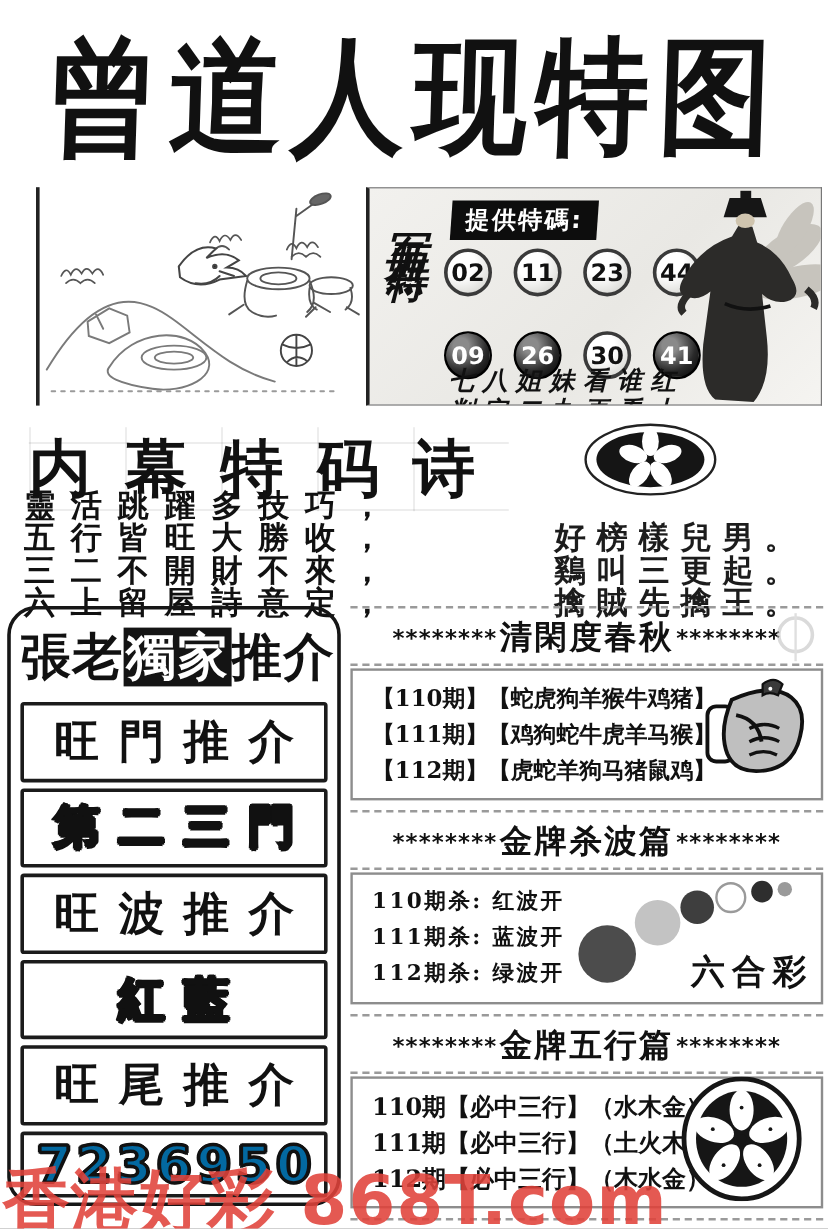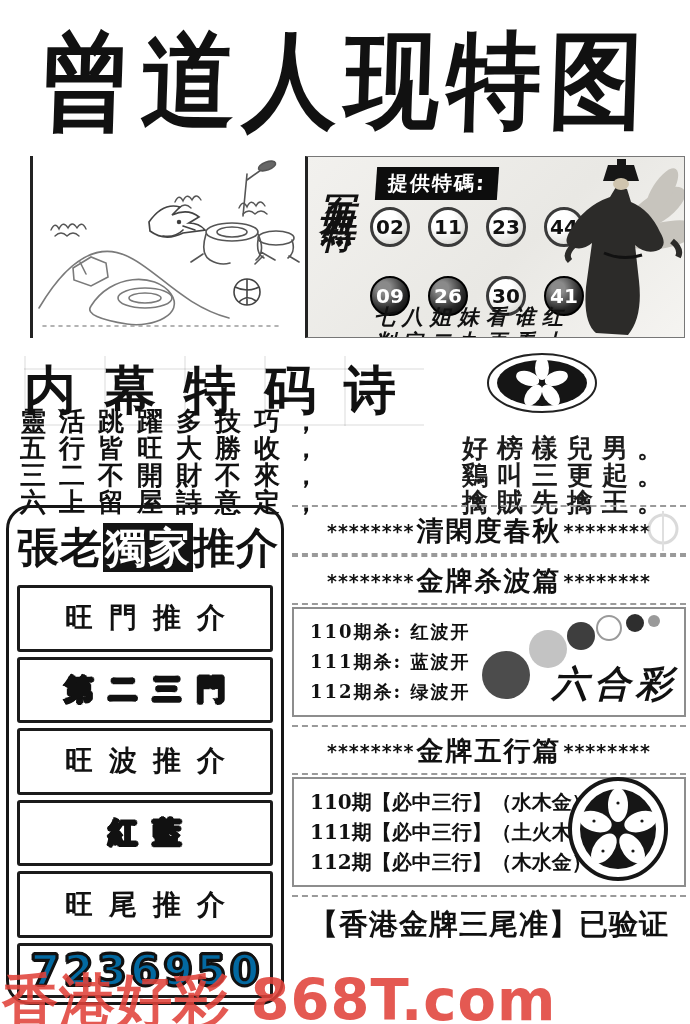--- a/index.html
+++ b/index.html
@@ -89,21 +89,21 @@
   .left-header{
     text-align:center; font-size:42px; font-weight:900; letter-spacing:1px;
     padding:8px 0 4px 0; white-space:nowrap; font-family:"DejaVu Serif", serif;
   }
   .left-header .inv{
     background:#141414; color:#fff; padding:0 2px;
   }
   .promo-box{
     border:3px solid #1b1b1b; border-radius:3px; flex:1;
     display:flex; align-items:center; justify-content:center;
-    font-size:28px; font-weight:900; letter-spacing:16px; text-indent:16px;
+    font-size:38px; font-weight:900; letter-spacing:16px; text-indent:16px;
     white-space:nowrap; font-family:"DejaVu Serif", serif;
   }
   .promo-box.outline{
     color:#fff; -webkit-text-stroke:2.5px #111;
     text-shadow:2px 0 #111,-2px 0 #111,0 2px #111,0 -2px #111;
   }
   .promo-box.number{
     font-family:"DejaVu Sans", sans-serif; font-size:42px; letter-spacing:4px; text-indent:4px;
     color:#0369a1; -webkit-text-stroke:2.5px #111;
     text-shadow:2px 0 #111,-2px 0 #111,0 2px #111,0 -2px #111;
@@ -128,21 +128,21 @@
   .sec-row{
     font-size:19px; font-weight:900; line-height:30px; white-space:nowrap;
     font-family:"DejaVu Serif", serif;
   }
   .sec-row.sha{ font-size:18px; letter-spacing:2px; }
   .sec-row.wx{ font-size:20px; }
   .fist-graphic{ position:absolute; right:8px; top:2px; }
   .balls-arc{ position:absolute; right:4px; top:2px; }
   .liuhecai{
     position:absolute; right:6px; bottom:6px;
-    font-size:36px; font-weight:900; font-style:italic; letter-spacing:6px;
+    font-size:28px; font-weight:900; letter-spacing:6px;
     font-family:"DejaVu Serif", serif;
   }
   .flower-emblem{ position:absolute; right:14px; top:-2px; }
   .right-footer{
     border-top:2px dashed #9a9a9a; text-align:center; padding-top:8px;
     font-size:29px; font-weight:900; letter-spacing:1px; white-space:nowrap;
     font-family:"DejaVu Serif", serif;
   }
   .faint-mark{ position:absolute; right:2px; top:2px; opacity:.55; }
   
@@ -281,20 +281,35 @@
   </div>
 
   <div class="right-col">
 
     <div class="sec-header">
       <span class="stars">********</span><span class="sec-title">清閑度春秋</span><span class="stars">********</span>
       <span class="faint-mark">
         <svg width="42" height="44" viewBox="0 0 42 44">
           <circle cx="21" cy="20" r="14" fill="none" stroke="#bdbdbd" stroke-width="3"></circle>
           <line x1="21" y1="2" x2="21" y2="42" stroke="#c6c6c6" stroke-width="2"></line>
+        </svg>
+      </span>
+    </div>
+    <div class="sec-body">
+      <div class="sec-row">【110期】【蛇虎狗羊猴牛鸡猪】</div>
+      <div class="sec-row">【111期】【鸡狗蛇牛虎羊马猴】</div>
+      <div class="sec-row">【112期】【虎蛇羊狗马猪鼠鸡】</div>
+      <span class="fist-graphic">
+        <svg width="92" height="92" viewBox="0 0 100 100">
+          <rect x="6" y="30" width="24" height="50" rx="8" fill="#fff" stroke="#111" stroke-width="3.5"></rect>
+          <path d="M28,24 q36,-16 54,-2 q14,11 8,35 q-6,27 -31,31 q-27,4 -35,-15 q-8,-21 4,-49z" fill="#bfbfbf" stroke="#111" stroke-width="3.5"></path>
+          <path d="M44,50 q14,-7 27,0 M44,62 q14,-7 27,0 M44,74 q13,-6 25,0" fill="none" stroke="#111" stroke-width="3"></path>
+          <path d="M32,38 q20,4 23,24" fill="none" stroke="#111" stroke-width="3.5"></path>
+          <path d="M56,10 q10,-8 18,0 l-4,10 q-8,-4 -14,0 z" fill="#3a3a3a" stroke="#111" stroke-width="2"></path>
+          <circle cx="63" cy="14" r="1.8" fill="#fff"></circle>
         </svg>
       </span>
     </div>
 
     <div class="sec-header">
       <span class="stars">********</span><span class="sec-title">金牌杀波篇</span><span class="stars">********</span>
     </div>
     <div class="sec-body">
       <div class="sec-row sha">110期杀: 红波开</div>
       <div class="sec-row sha">111期杀: 蓝波开</div>

